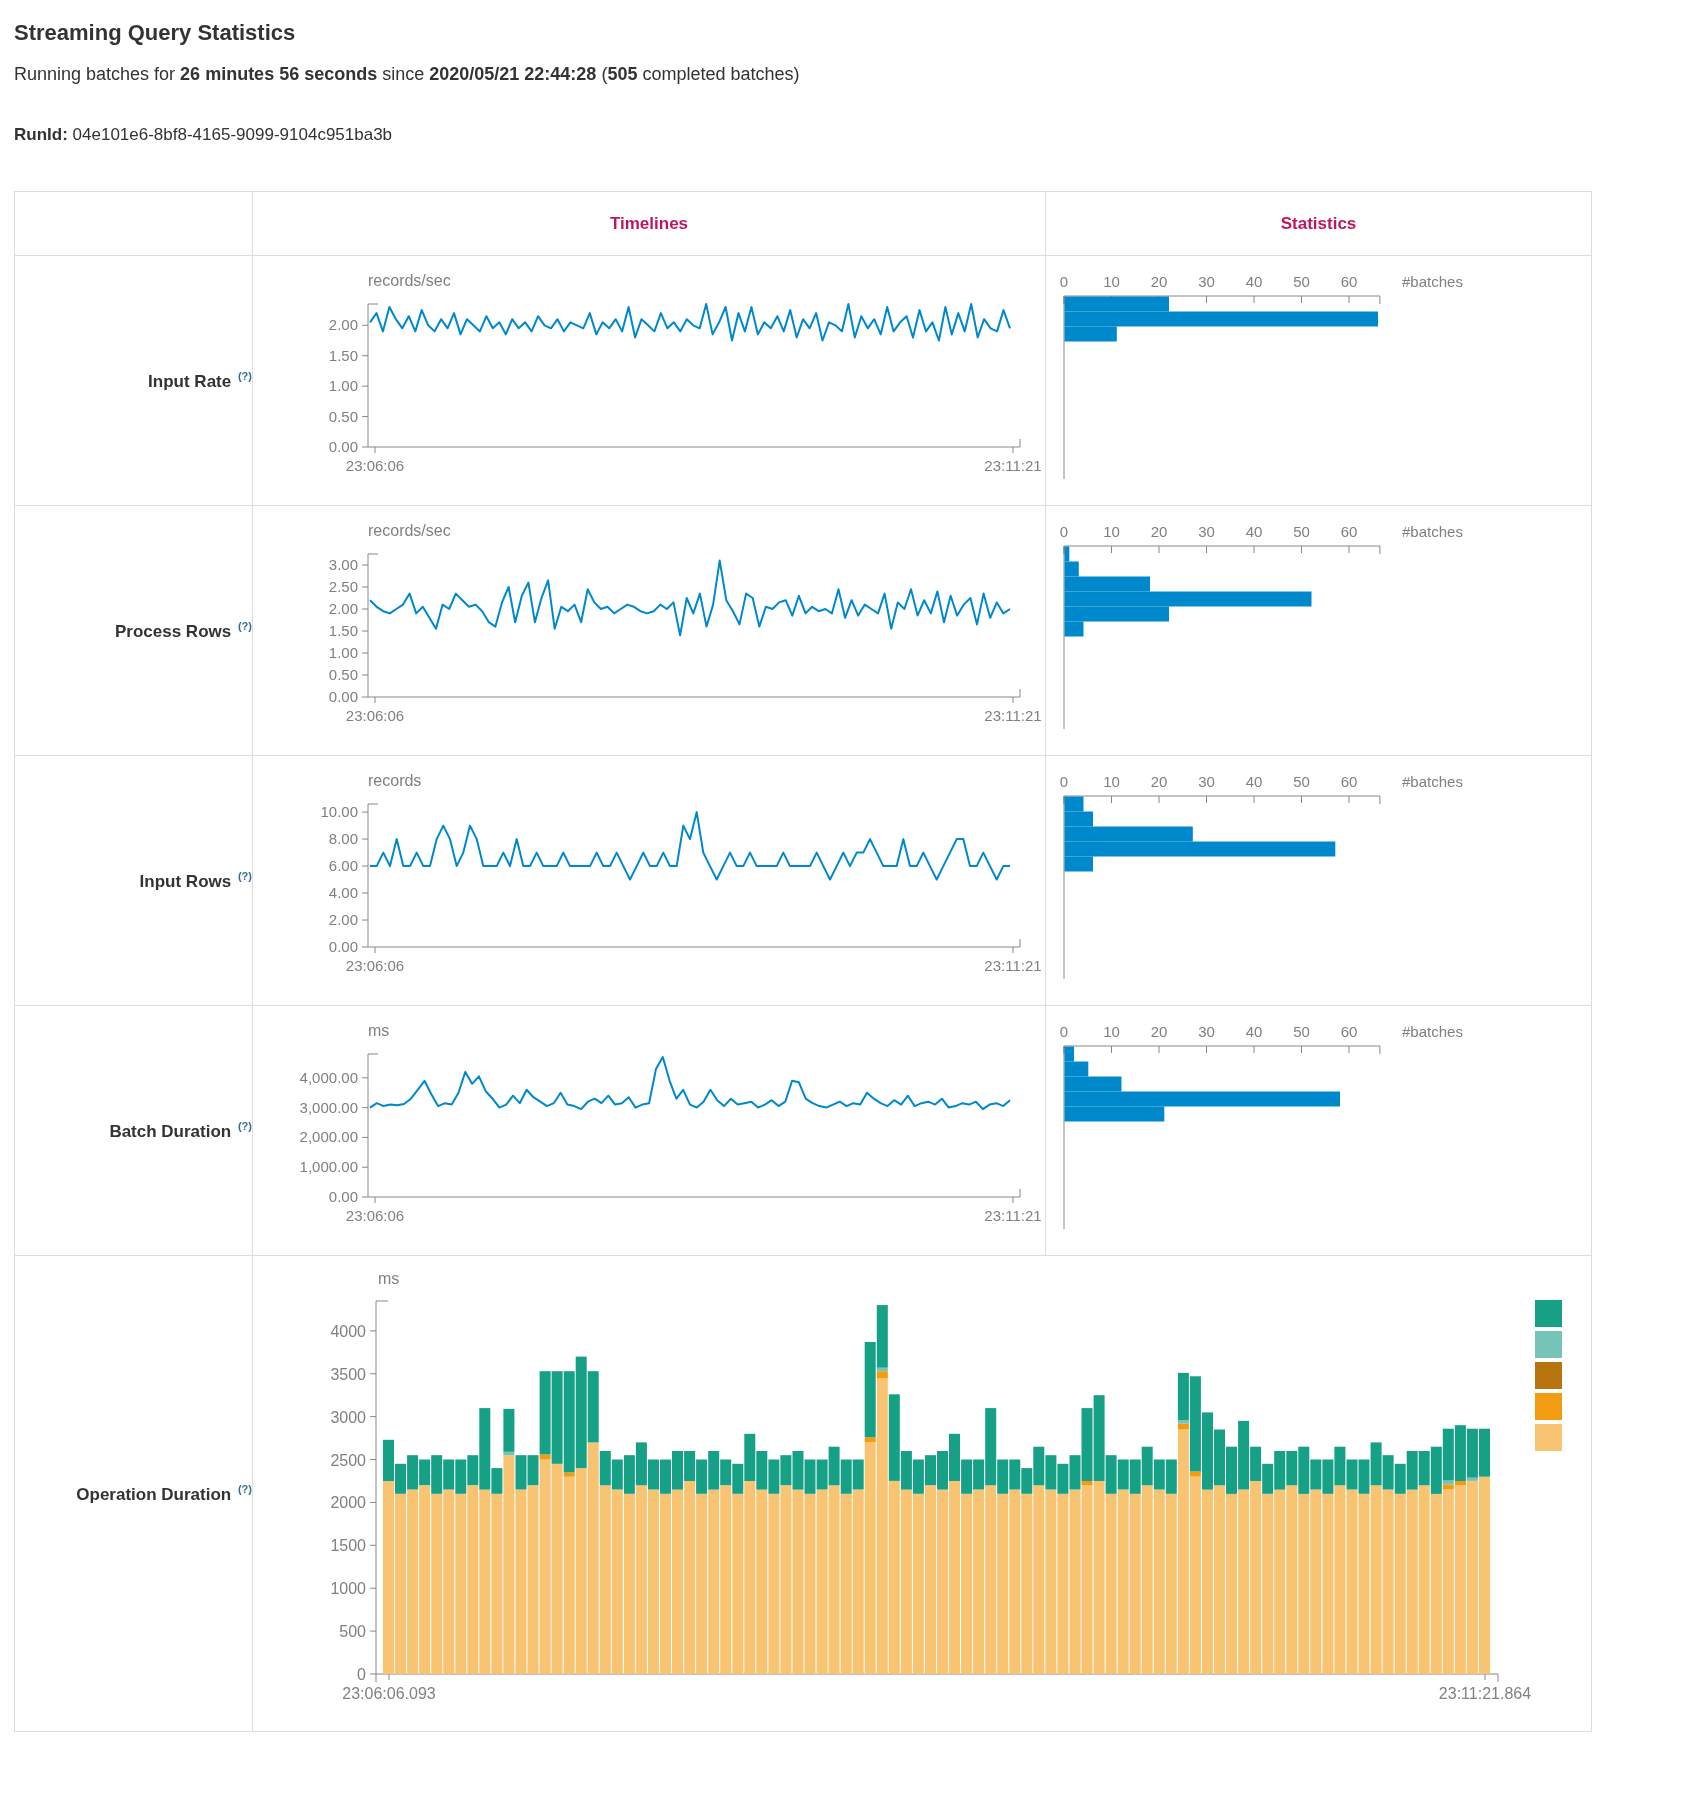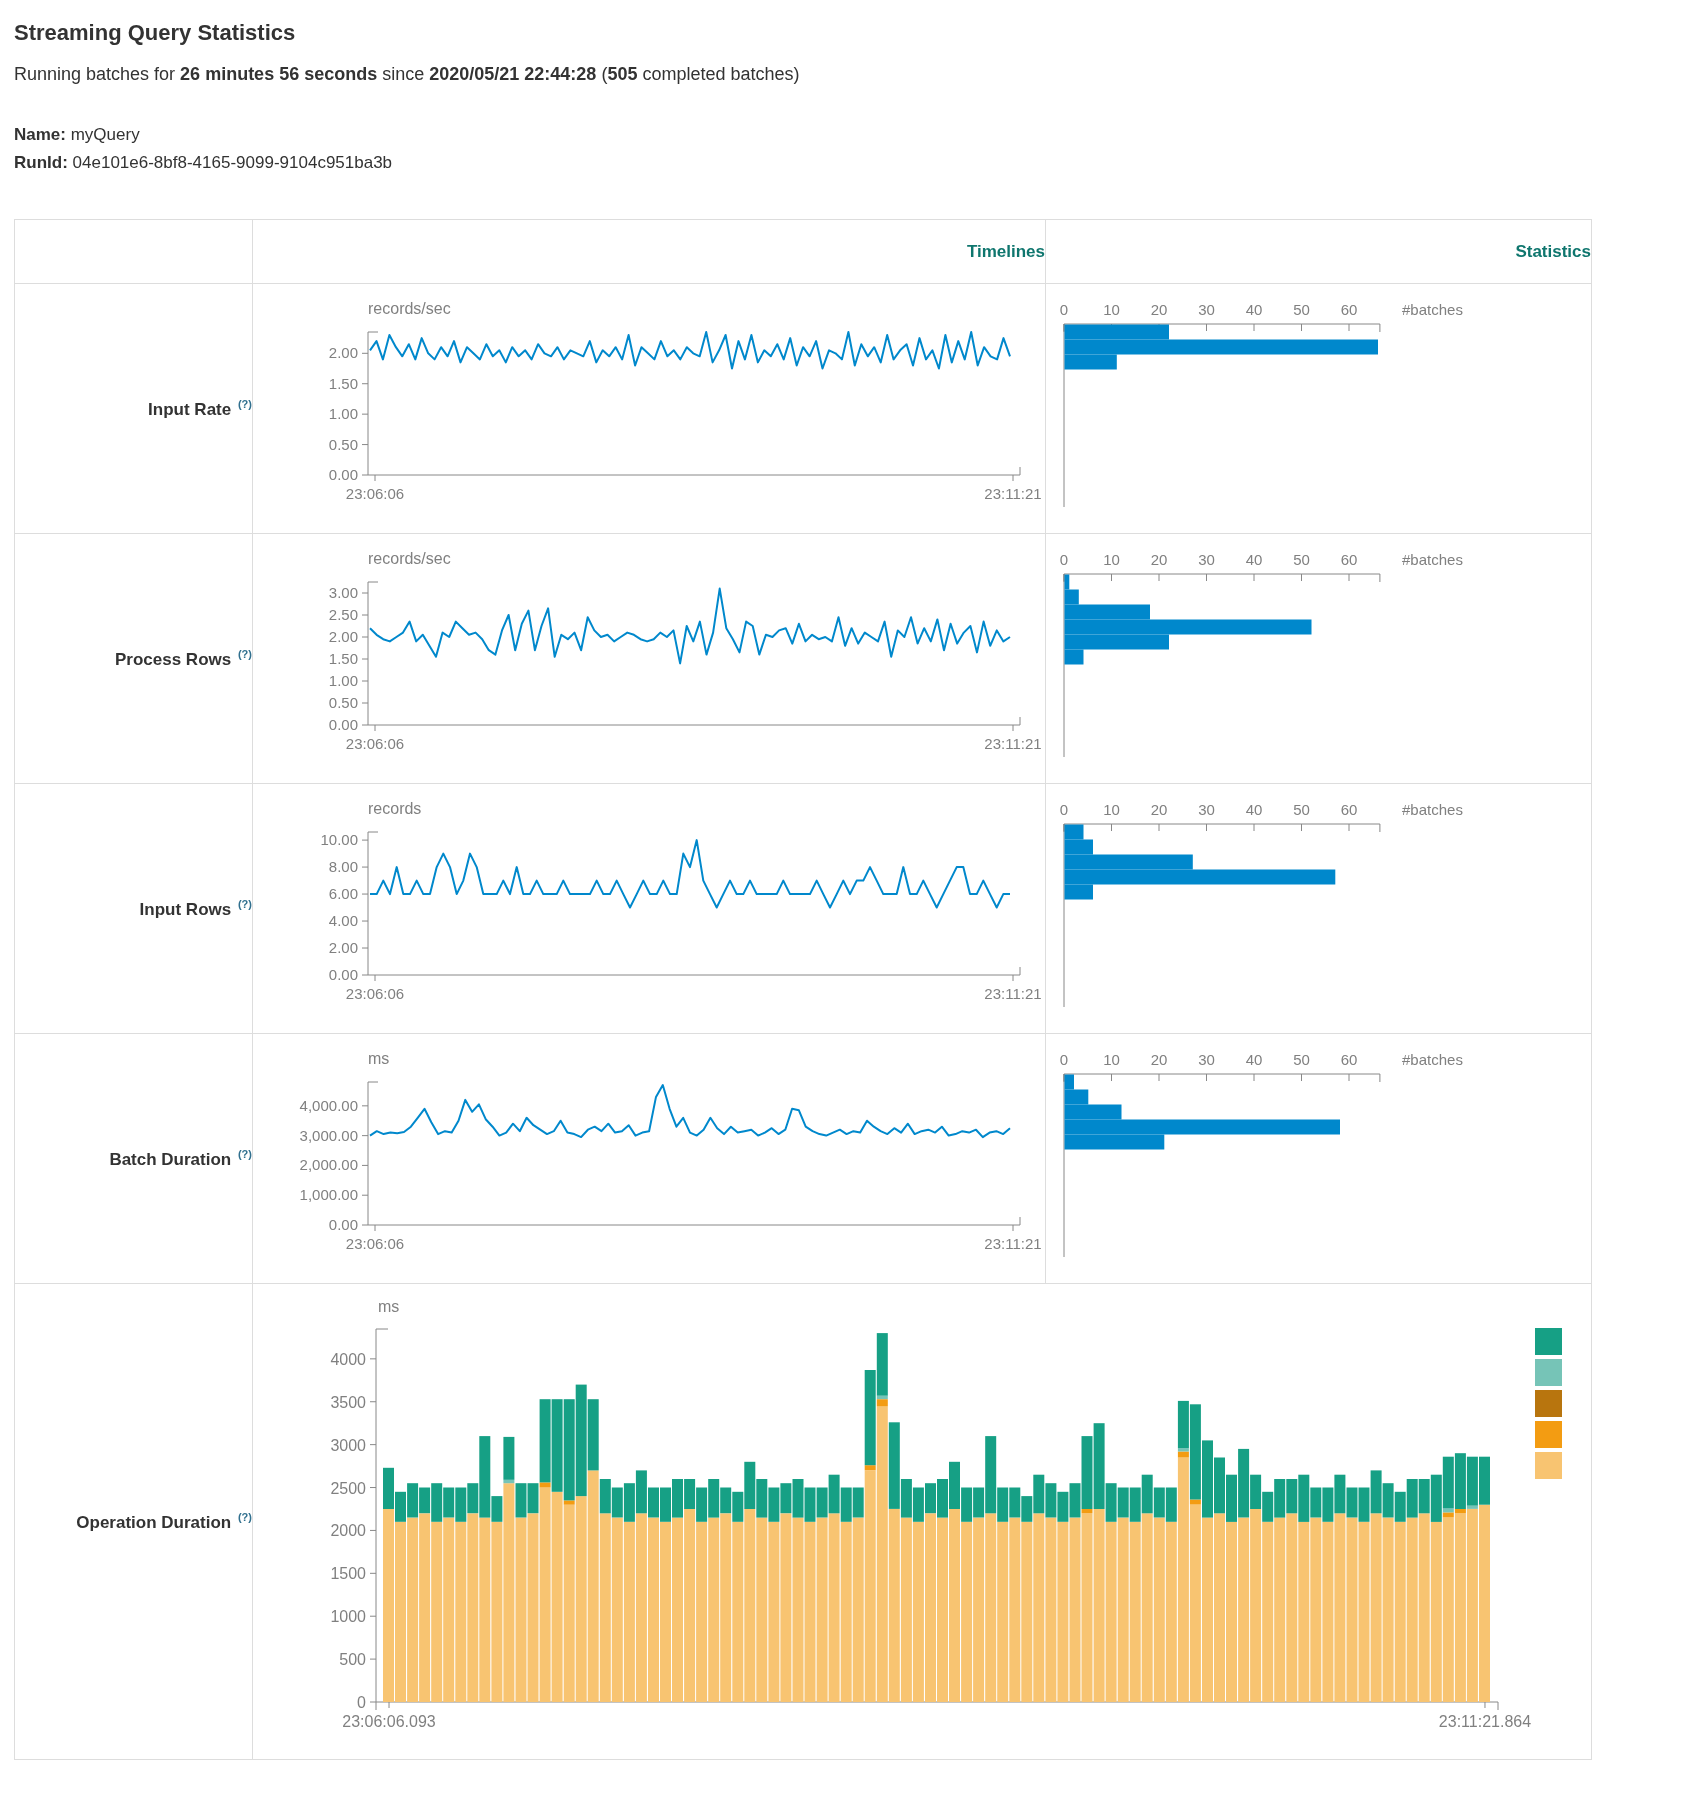--- a/index.html
+++ b/index.html
@@ -2,40 +2,39 @@
 <html><head>
 <meta charset="utf-8">
 <style>
   html,body{margin:0;padding:0;background:#fff;color:#333;font-family:"Liberation Sans",sans-serif;}
   .page{width:1693px;min-height:1820px;box-sizing:border-box;padding:14px 0 20px 14px;}
   h2{font-size:22px;font-weight:bold;color:#333;margin:6px 0 18px 0;}
   .subtitle{font-size:18px;margin:0 0 36px 0;color:#333;}
   .meta{font-size:17px;line-height:28px;margin:0 0 42px 0;color:#333;}
   table.stats-table{border-collapse:collapse;table-layout:fixed;width:1577px;}
   table.stats-table th,table.stats-table td{border:1px solid #ddd;padding:0;}
-  thead th{height:63px;text-align:right;vertical-align:middle;padding-left:13px;font-size:17px;font-weight:bold;color:#0f766e;}
+  thead th{height:63px;text-align:center;vertical-align:middle;padding-left:13px;font-size:17px;font-weight:bold;color:#be185d;}
   td.label-cell{vertical-align:middle;padding-left:13px;font-size:17px;color:#333;text-align:right;}
   td.label-cell strong{font-weight:bold;}
   sup.help{font-size:11px;color:#31708f;font-weight:bold;margin-left:2px;cursor:pointer;}
   td.chart-cell{vertical-align:top;}
   .metric-row td{height:249px;margin-top:48px;}
   .op-row td{height:475px;}
   svg{display:block;}
   svg text{font-family:"Liberation Sans",sans-serif;}
 </style>
 </head>
 <body>
 
 <div class="page">
   <h2>Streaming Query Statistics</h2>
 
   <p class="subtitle"><span>Running batches for </span><strong>26 minutes 56 seconds</strong><span> since </span><strong>2020/05/21 22:44:28</strong><span> (</span><strong>505</strong><span> completed batches)</span></p>
 
   <div class="meta">
-    <div><strong>Name:</strong> <span>myQuery</span></div>
     <div><strong>RunId:</strong> <span>04e101e6-8bf8-4165-9099-9104c951ba3b</span></div>
   </div>
 
   <table class="stats-table">
     <colgroup>
       <col style="width:238px">
       <col style="width:793px">
       <col style="width:546px">
     </colgroup>
     <thead>

